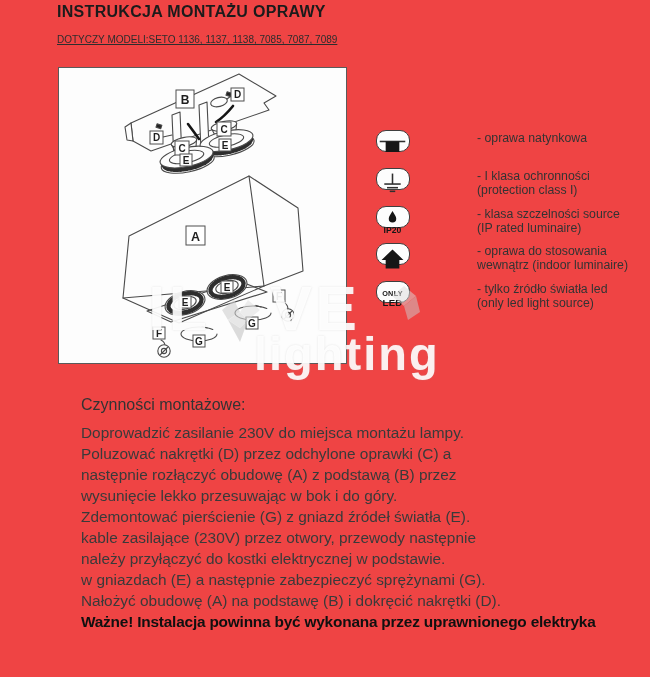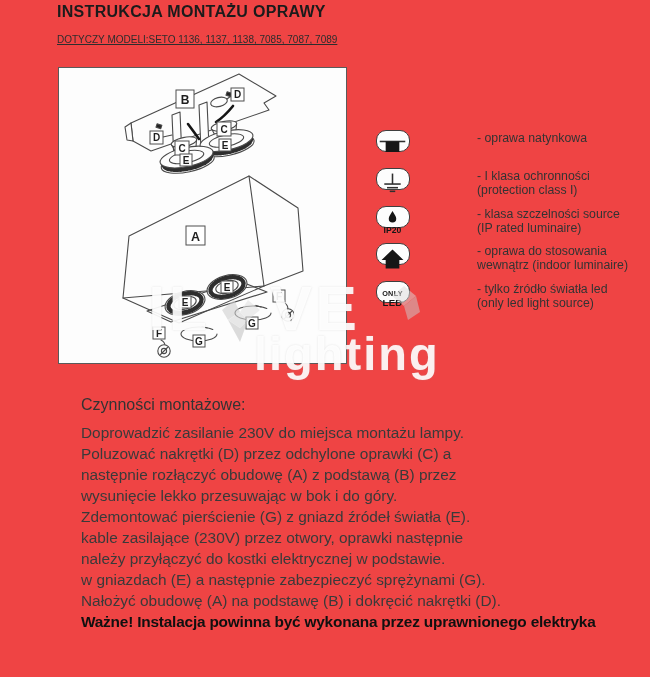--- a/index.html
+++ b/index.html
@@ -288,20 +288,20 @@
     <div class="wm-l2">lighting</div>
   </div>
 
   <div class="instr">
     <div class="head">Czynności montażowe:</div>
     <div class="line">Doprowadzić zasilanie 230V do miejsca montażu lampy.</div>
     <div class="line">Poluzować nakrętki (D) przez odchylone oprawki (C) a</div>
     <div class="line">następnie rozłączyć obudowę (A) z podstawą (B) przez</div>
     <div class="line">wysunięcie lekko przesuwając w bok i do góry.</div>
     <div class="line">Zdemontować pierścienie (G) z gniazd źródeł światła (E).</div>
-    <div class="line">kable zasilające (230V) przez otwory, oprawki następnie</div>
+    <div class="line">kable zasilające (230V) przez otwory, przewody następnie</div>
     <div class="line">należy przyłączyć do kostki elektrycznej w podstawie.</div>
     <div class="line">w gniazdach (E) a następnie zabezpieczyć sprężynami (G).</div>
     <div class="line">Nałożyć obudowę (A) na podstawę (B) i dokręcić nakrętki (D).</div>
     <div class="warn">Ważne! Instalacja powinna być wykonana przez uprawnionego elektryka</div>
   </div>
 
 </div>
 
 </body></html>

